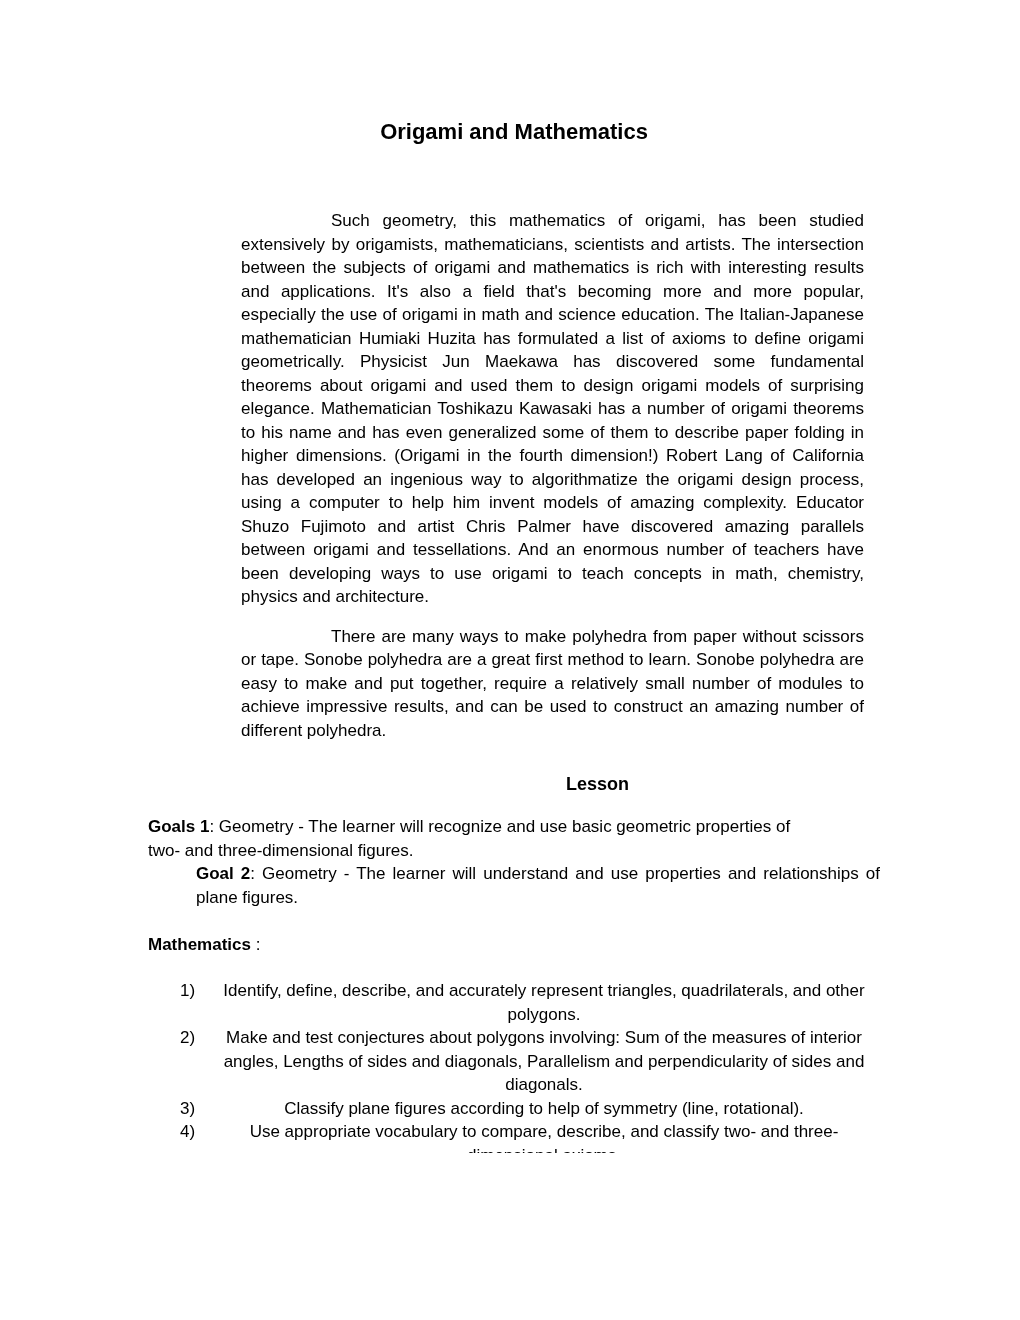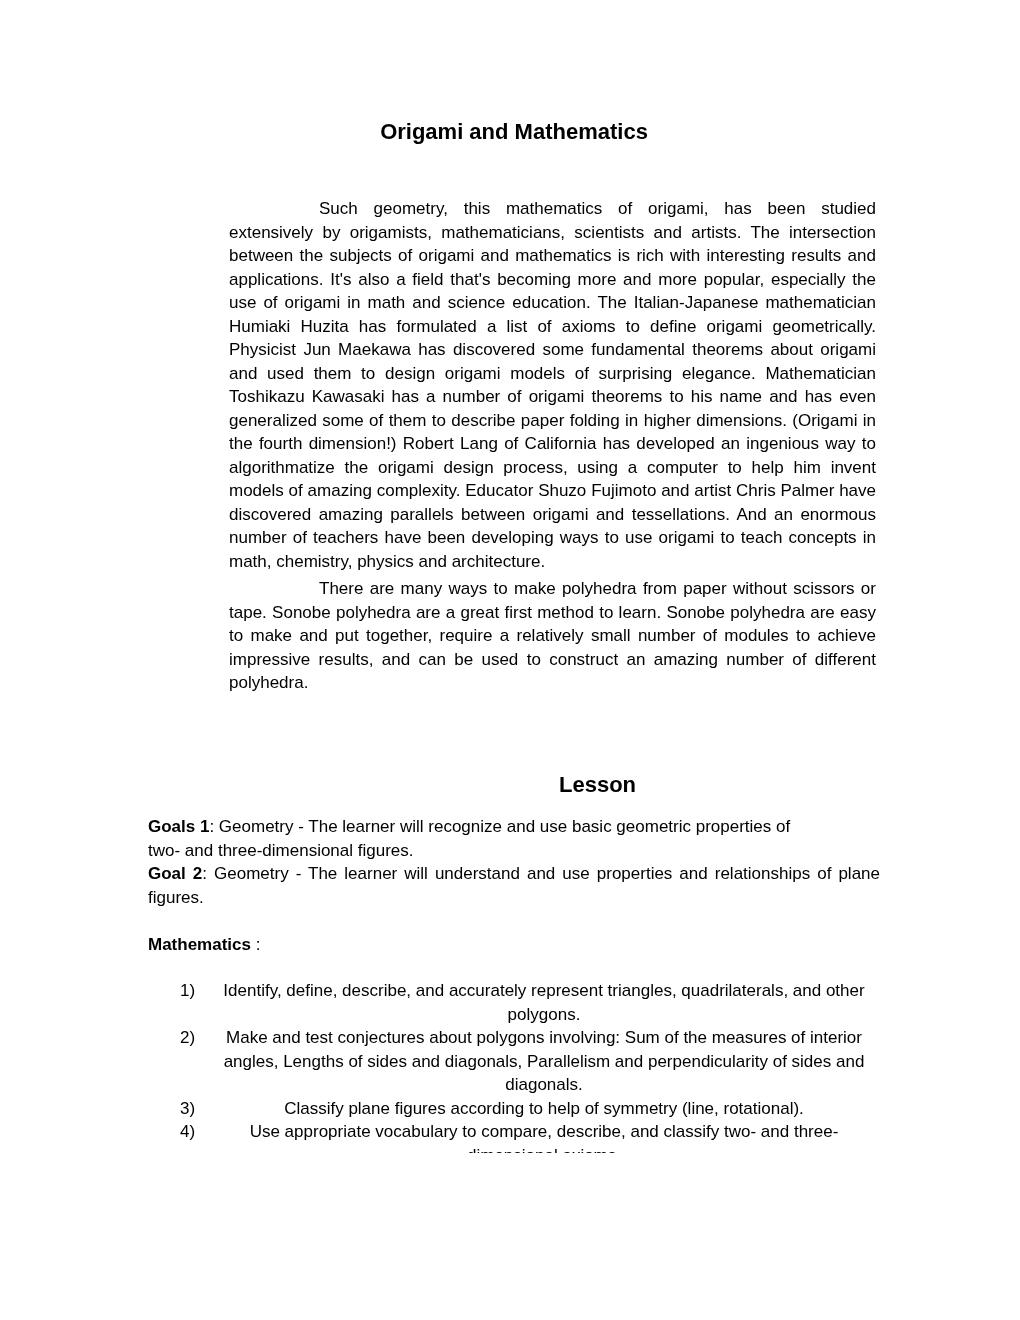--- a/index.html
+++ b/index.html
@@ -29,44 +29,44 @@
   .intro {
     position: absolute;
     top: 193px;
     left: 225px;
     width: 655px;
     font-size: 17px;
     line-height: 23.5px;
     text-align: justify;
   }
   .intro p {
-    margin: 4px;
+    margin: 16px;
     text-indent: 90px;
   }
   .lesson-heading {
     position: absolute;
     top: 771px;
     left: 315px;
     width: 565px;
     text-align: center;
-    font-size: 22px;
+    font-size: 18px;
     font-weight: bold;
     line-height: 27px;
   }
   .goals {
     position: absolute;
     top: 815px;
     left: 148px;
     width: 732px;
     font-size: 17px;
     line-height: 23.5px;
   }
   .goals p { margin: 0; }
   .goals .goal-1 { width: 662px; text-align: left; }
-  .goals .goal-2 { text-align: justify; }
+  .goals .goal-2 { text-align: justify; margin-left: 48px; }
   .objectives-heading {
     margin-top: 23.5px !important;
     font-weight: normal;
   }
   b { font-weight: bold; }
   .obj-list {
     position: absolute;
     top: 979px;
     left: 180px;
     width: 700px;

